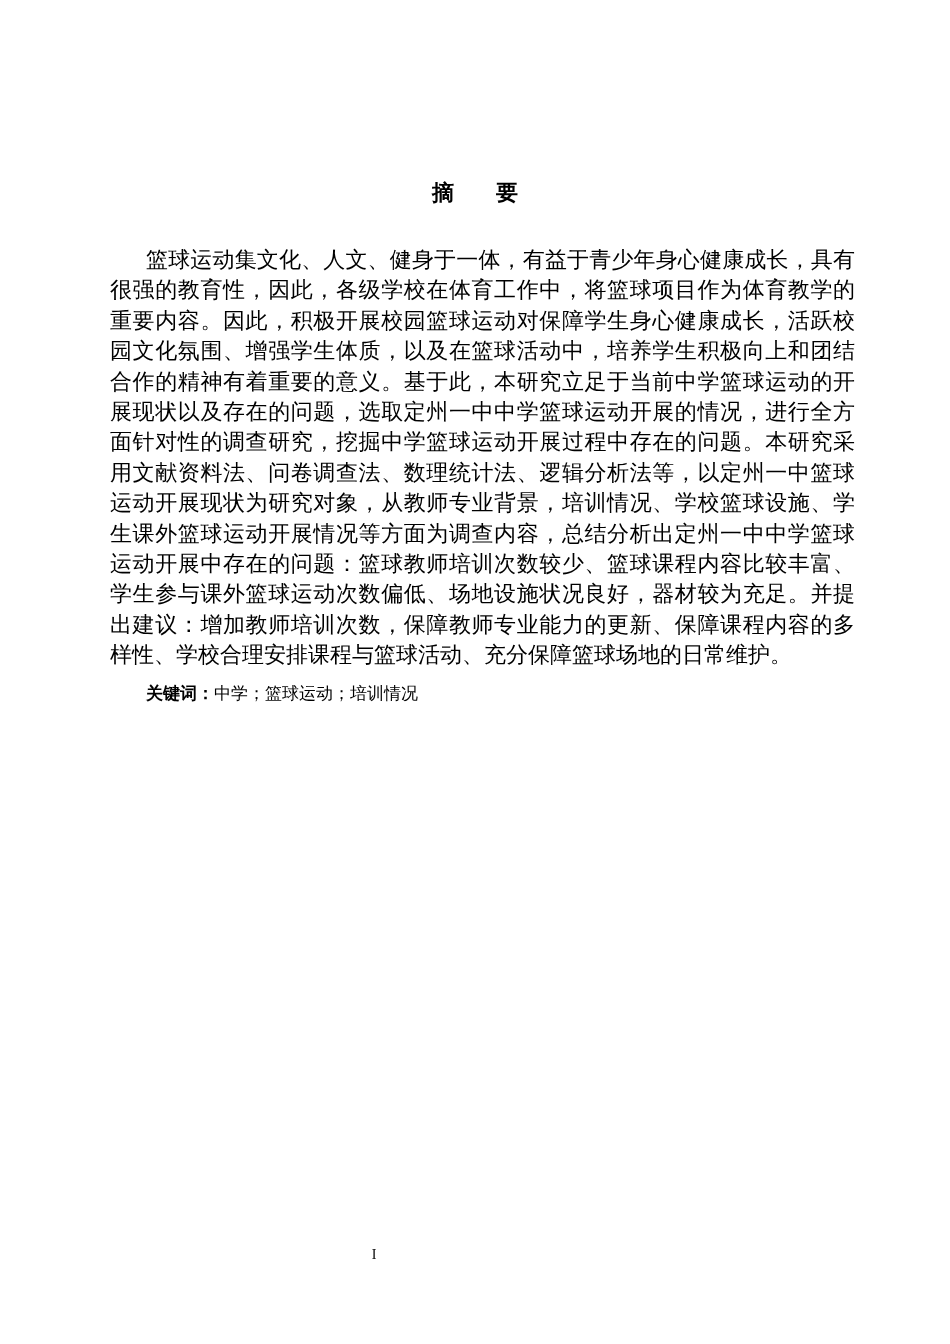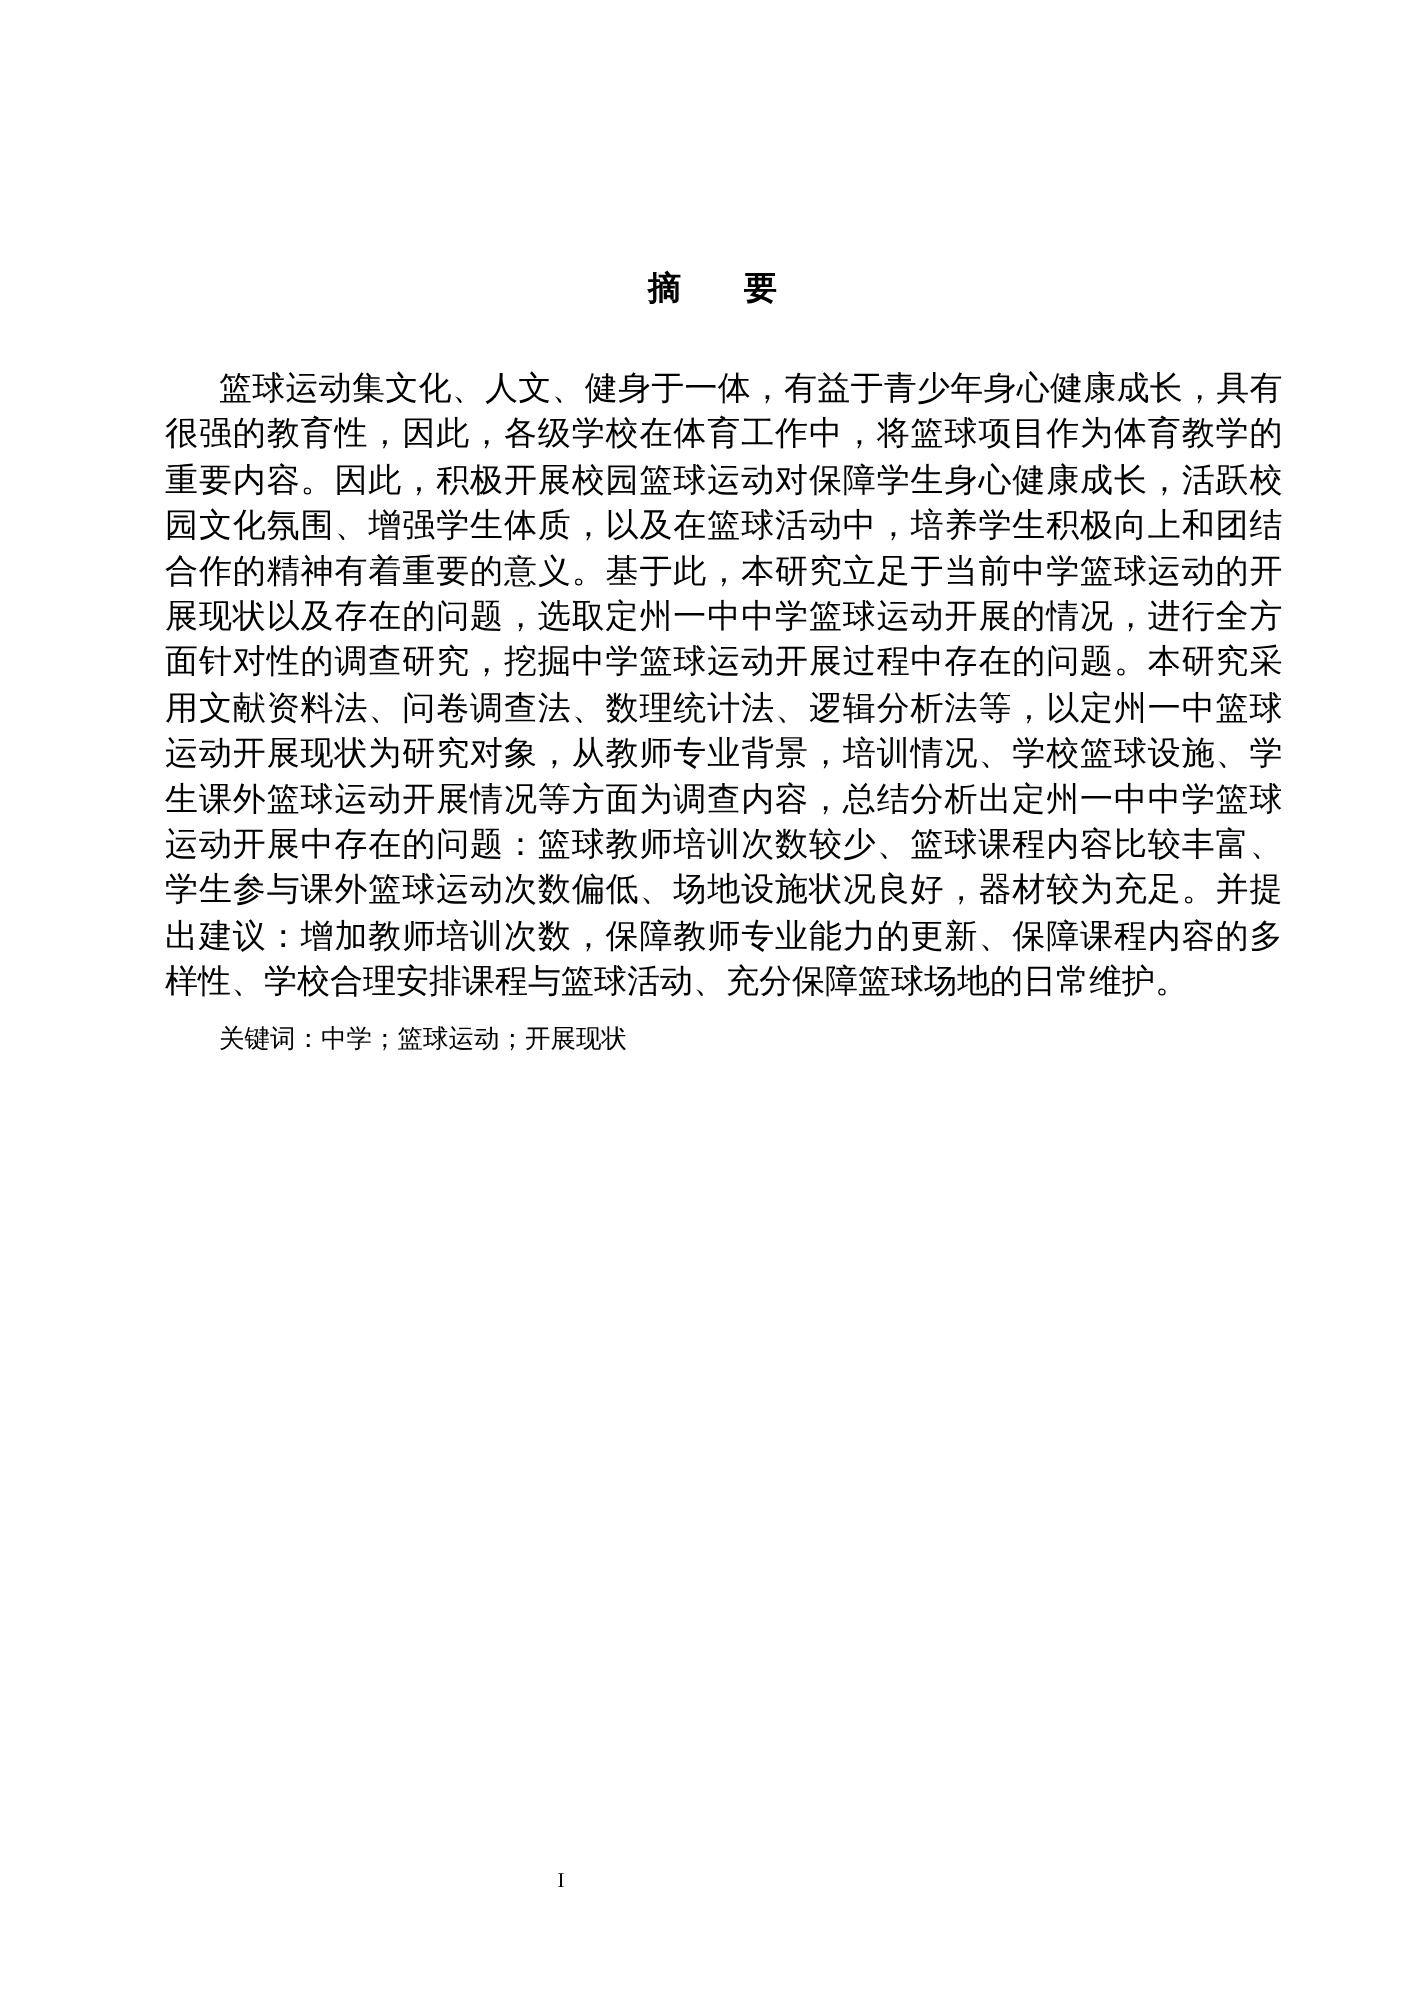--- a/index.html
+++ b/index.html
@@ -57,21 +57,21 @@
     .keywords {
       position: absolute;
       left: 146px;
       top: 678px;
       font-size: 17px;
       line-height: 30px;
       margin: 0;
     }
     .keywords .kw-label {
       font-family: "DejaVu Sans", "Liberation Sans", sans-serif;
-      font-weight: normal;
+      font-weight: bold;
     }
     .page-number {
       position: absolute;
       left: 0;
       width: 748px;
       top: 1245px;
       text-align: center;
       font-family: "Liberation Serif", "DejaVu Serif", serif;
       font-size: 14px;
       line-height: 20px;
@@ -80,16 +80,16 @@
 </head>
 <body>
 
 <div class="page">
   <div class="title">
     <span>摘</span><span class="gap"></span><span>要</span>
   </div>
 
   <p class="body-text">篮球运动集文化、人文、健身于一体，有益于青少年身心健康成长，具有很强的教育性，因此，各级学校在体育工作中，将篮球项目作为体育教学的重要内容。因此，积极开展校园篮球运动对保障学生身心健康成长，活跃校园文化氛围、增强学生体质，以及在篮球活动中，培养学生积极向上和团结合作的精神有着重要的意义。基于此，本研究立足于当前中学篮球运动的开展现状以及存在的问题，选取定州一中中学篮球运动开展的情况，进行全方面针对性的调查研究，挖掘中学篮球运动开展过程中存在的问题。本研究采用文献资料法、问卷调查法、数理统计法、逻辑分析法等，以定州一中篮球运动开展现状为研究对象，从教师专业背景，培训情况、学校篮球设施、学生课外篮球运动开展情况等方面为调查内容，总结分析出定州一中中学篮球运动开展中存在的问题：篮球教师培训次数较少、篮球课程内容比较丰富、学生参与课外篮球运动次数偏低、场地设施状况良好，器材较为充足。并提出建议：增加教师培训次数，保障教师专业能力的更新、保障课程内容的多样性、学校合理安排课程与篮球活动、充分保障篮球场地的日常维护。</p>
 
-  <p class="keywords"><span class="kw-label">关键词：</span><span>中学；篮球运动；开展现状</span></p>
+  <p class="keywords"><span class="kw-label">关键词：</span><span>中学；篮球运动；培训情况</span></p>
 
   <div class="page-number">I</div>
 </div>
 
 </body></html>

